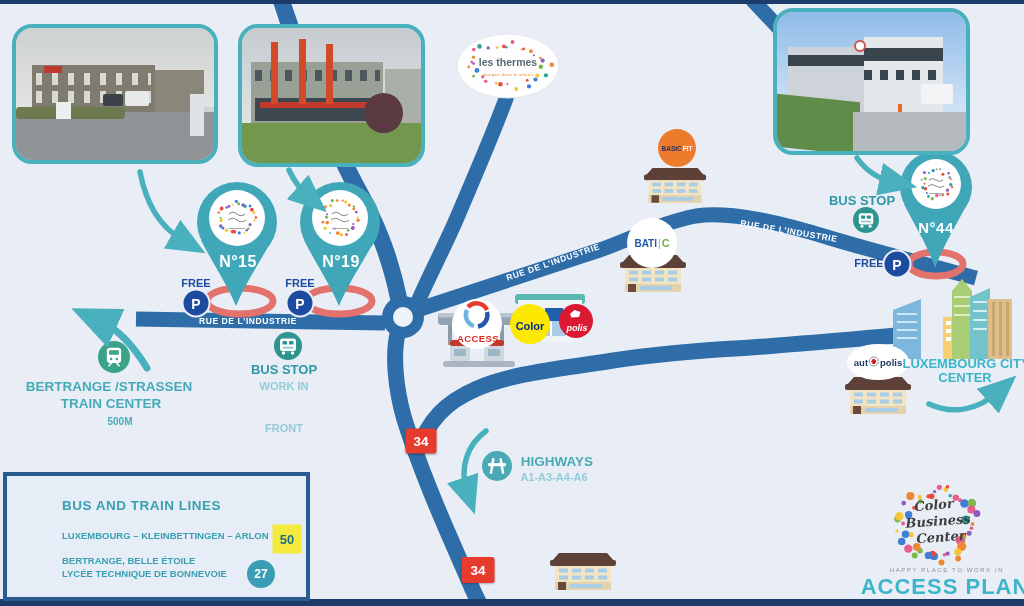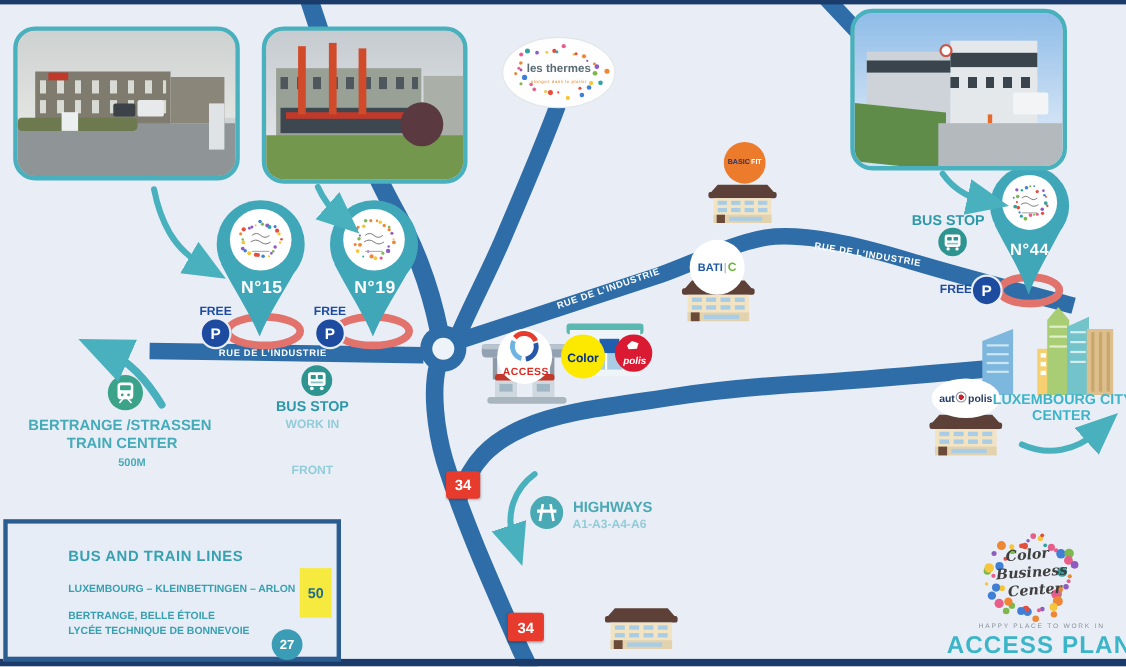--- a/index.html
+++ b/index.html
@@ -17,21 +17,21 @@
   .tealtx{color:#45abb9;}
   .ltteal{color:#92ccd9;}
   .p-badge{position:absolute;transform:translate(-50%,-50%);width:25px;height:25px;border-radius:50%;
            background:#1c4ba0;border:2px solid rgba(255,255,255,.9);color:#fff;font-weight:bold;
            font-size:14px;display:flex;align-items:center;justify-content:center;}
   .sign34{position:absolute;transform:translate(-50%,-50%);background:#e73b2d;color:#fff;font-weight:bold;
           font-size:13.5px;display:flex;align-items:center;justify-content:center;border-radius:3px;
           box-shadow:0 1px 2px rgba(0,0,0,.25);}
   #legend{position:absolute;left:3px;top:472px;width:299px;height:121px;background:#e7edf6;
           border:4px solid #2b5c8f;}
-  .badge50{position:absolute;transform:translate(-50%,-50%);width:29px;height:45px;background:#f6ea3e;
+  .badge50{position:absolute;transform:translate(-50%,-50%);width:29px;height:29px;background:#f6ea3e;
            color:#1d6e8c;font-weight:bold;font-size:13px;display:flex;align-items:center;justify-content:center;}
   .badge27{position:absolute;transform:translate(-50%,-50%);width:28px;height:28px;border-radius:50%;
            background:#3b9cb5;color:#fff;font-weight:bold;font-size:12px;display:flex;align-items:center;justify-content:center;}
   #hornbach-banner{position:absolute;left:531px;top:533px;width:106px;height:21px;background:#e87a1a;
            border:2px solid #5d3a1a;border-radius:2px;display:flex;align-items:center;}
   #hornbach-banner .txt{flex:1;text-align:center;color:#fff;font-weight:bold;font-size:11.5px;letter-spacing:.5px;
            text-shadow:0 1px 0 #7a4a10;}
   #hornbach-banner .pat{width:15px;height:17px;background:repeating-linear-gradient(45deg,#b5342a 0 3px,#e87a1a 3px 5px);}
   .script{font-family:"DejaVu Serif",serif;font-style:italic;color:#3f3f3f;}
   .tag{color:#8a9199;font-size:6px;letter-spacing:1.6px;}
@@ -504,21 +504,21 @@
   <div class="lbl" style="left:530px;top:326px;font-size:11px;color:#003087;">Color</div>
   <div class="lbl" style="left:577px;top:328px;font-size:9px;font-style:italic;color:#fff;">polis</div>
   <div class="lbl" style="left:878px;top:362px;font-size:9.5px;color:#223a63;"><span class="storebit">aut</span><span class="storebit" style="width:8px;height:8px;border:1.5px solid #8a9199;border-radius:50%;background:radial-gradient(circle,#d21f2c 0 40%,#fff 45%);margin:0 1px;vertical-align:-1px;"></span><span class="storebit">polis</span></div>
 
   <div id="legend">
     <div class="lbl-left" style="left:19px;top:22px;font-size:13.5px;color:#38a0b1;letter-spacing:.5px;">BUS AND TRAIN LINES</div>
     <div class="lbl-left" style="left:19px;top:54px;font-size:9.5px;color:#38a0b1;">LUXEMBOURG – KLEINBETTINGEN – ARLON</div>
     <div class="badge50" style="left:280px;top:63px;">50</div>
     <div class="lbl-left" style="left:19px;top:79px;font-size:9.5px;color:#38a0b1;">BERTRANGE, BELLE ÉTOILE</div>
     <div class="lbl-left" style="left:19px;top:92px;font-size:9.5px;color:#38a0b1;">LYCÉE TECHNIQUE DE BONNEVOIE</div>
-    <div class="badge27" style="left:254px;top:110px;">27</div>
+    <div class="badge27" style="left:254px;top:98px;">27</div>
   </div>
 
   <div class="lbl script" style="left:934px;top:505px;font-size:13px;transform:translate(-50%,-50%) rotate(-5deg);">Color</div>
   <div class="lbl script" style="left:938px;top:521px;font-size:13px;transform:translate(-50%,-50%) rotate(-4deg);">Business</div>
   <div class="lbl script" style="left:941px;top:537px;font-size:13px;transform:translate(-50%,-50%) rotate(-4deg);">Center</div>
   <div class="lbl tag" style="left:947px;top:570px;font-weight:normal;">HAPPY PLACE TO WORK IN</div>
   <div class="lbl access" style="left:945px;top:587px;">ACCESS PLAN</div>
 
 </div>
 

